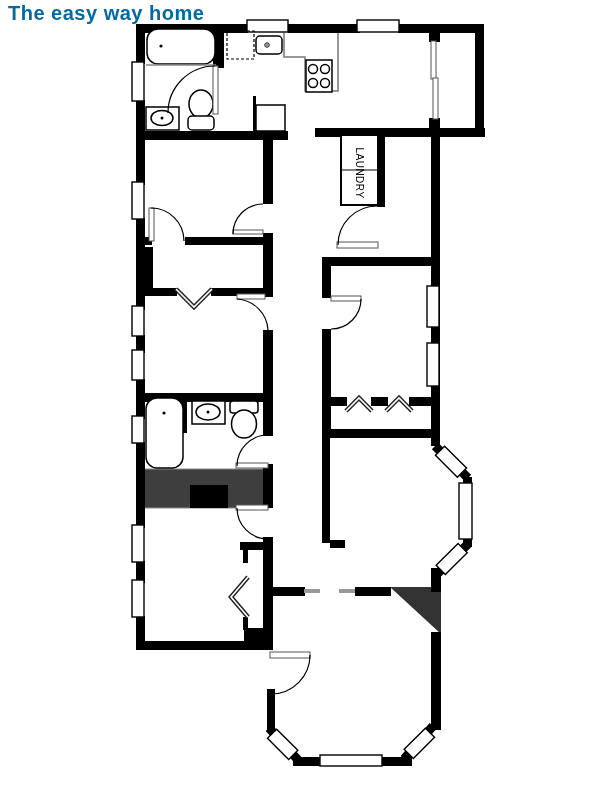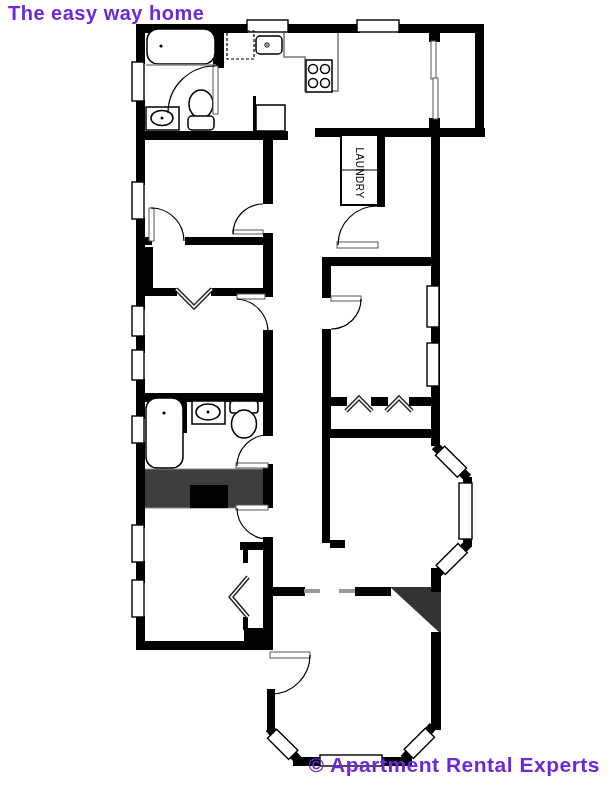--- a/index.html
+++ b/index.html
@@ -1,18 +1,18 @@
 <!DOCTYPE html>
 <html><head>
 <meta charset="utf-8">
 <style>
   html,body{margin:0;padding:0;background:#fff;}
   .page{position:relative;width:612px;height:792px;background:#fff;overflow:hidden;
         font-family:"Liberation Sans",sans-serif;}
-  .gray-text{position:absolute;color:#6d28d9;font-weight:bold;white-space:nowrap;}
+  .gray-text{position:absolute;color:#0369a1;font-weight:bold;white-space:nowrap;}
   #title{left:8px;top:2px;font-size:20px;letter-spacing:.5px;}
   #watermark{right:12px;top:753px;font-size:21px;letter-spacing:.5px;}
   svg{position:absolute;left:0;top:0;}
   .w{fill:#000;}
   .win{fill:#fff;stroke:#000;stroke-width:1.4;}
   .arc{fill:none;stroke:#000;stroke-width:1.2;}
   .leaf{fill:#fff;stroke:#555;stroke-width:1;}
   .fx{fill:#fff;stroke:#000;stroke-width:1.5;}
   .thin{fill:none;stroke:#777;stroke-width:1.5;}
   .stub{fill:#999;}
@@ -221,14 +221,13 @@
       <polyline class="chev-i" points="176,289 194,307 212,289"></polyline>
       <polyline class="chev-o" points="346,411 359,398 372,411"></polyline>
       <polyline class="chev-i" points="346,411 359,398 372,411"></polyline>
       <polyline class="chev-o" points="386,411 399,398 412,411"></polyline>
       <polyline class="chev-i" points="386,411 399,398 412,411"></polyline>
       <polyline class="chev-o" points="248,577 231,597 248,617"></polyline>
       <polyline class="chev-i" points="248,577 231,597 248,617"></polyline>
     </g>
   </svg>
 
-  <div id="watermark" class="gray-text">© Apartment Rental Experts</div>
 </div>
 
 </body></html>

